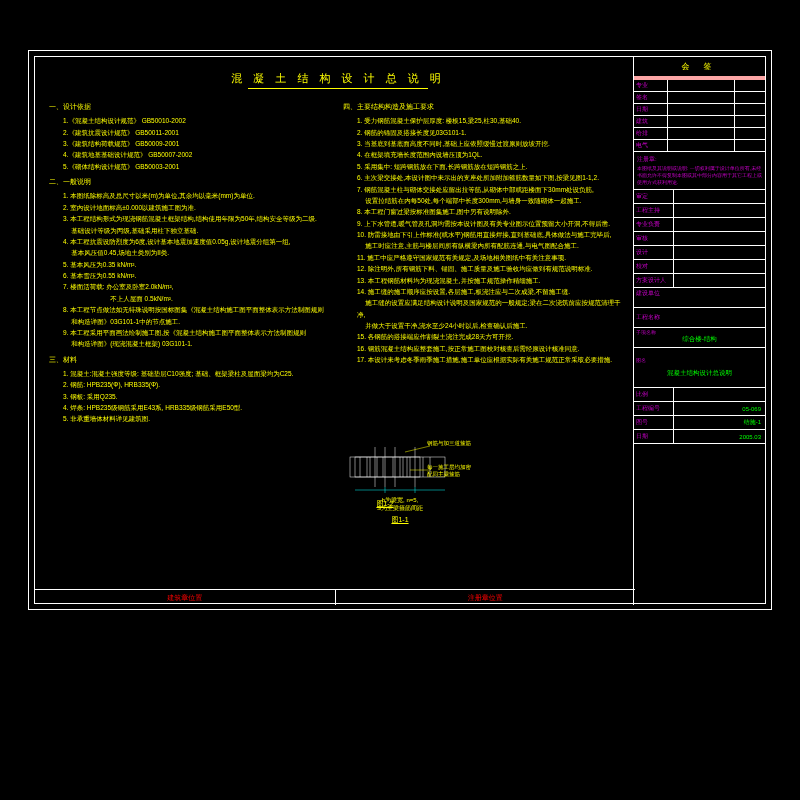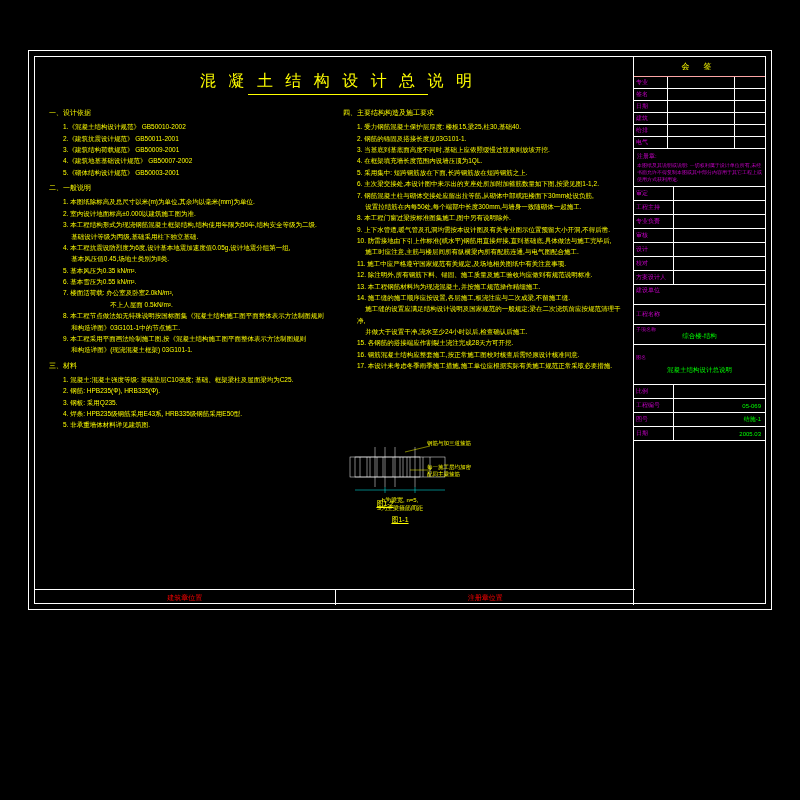--- a/index.html
+++ b/index.html
@@ -27,21 +27,21 @@
   .main-area {
     position: absolute;
     left: 0; top: 0;
     width: 600px;
     height: 548px;
     padding: 14px 8px 6px 14px;
     color: #ffff00;
   }
   .title {
     text-align: center;
-    font-size: 16px;
+    font-size: 11px;
     color: #ffff00;
     letter-spacing: 4px;
     margin-bottom: 2px;
   }
   .title-underline {
     width: 180px;
     margin: 2px auto 8px auto;
     border-bottom: 1px solid #ffff00;
   }
   .cols {
@@ -109,21 +109,21 @@
   }
   .tb-cell:last-child { border-right: none; }
   .tb-cell.label { width: 34px; color: #c800c8; }
   .tb-cell.val { flex: 1; color: #0f0; }
   .tb-head {
     text-align: center;
     font-size: 8px;
     letter-spacing: 6px;
     color: #ffff00;
     padding: 4px 0;
-    border-bottom: 1px solid #fca5a5;
+    border-bottom: 4px solid #fca5a5;
   }
   .stamp {
     color: #c800c8;
     font-size: 6px;
     line-height: 1.4;
     padding: 3px;
     border-bottom: 1px solid #fff;
   }
   .seal-row {
     position: absolute;

